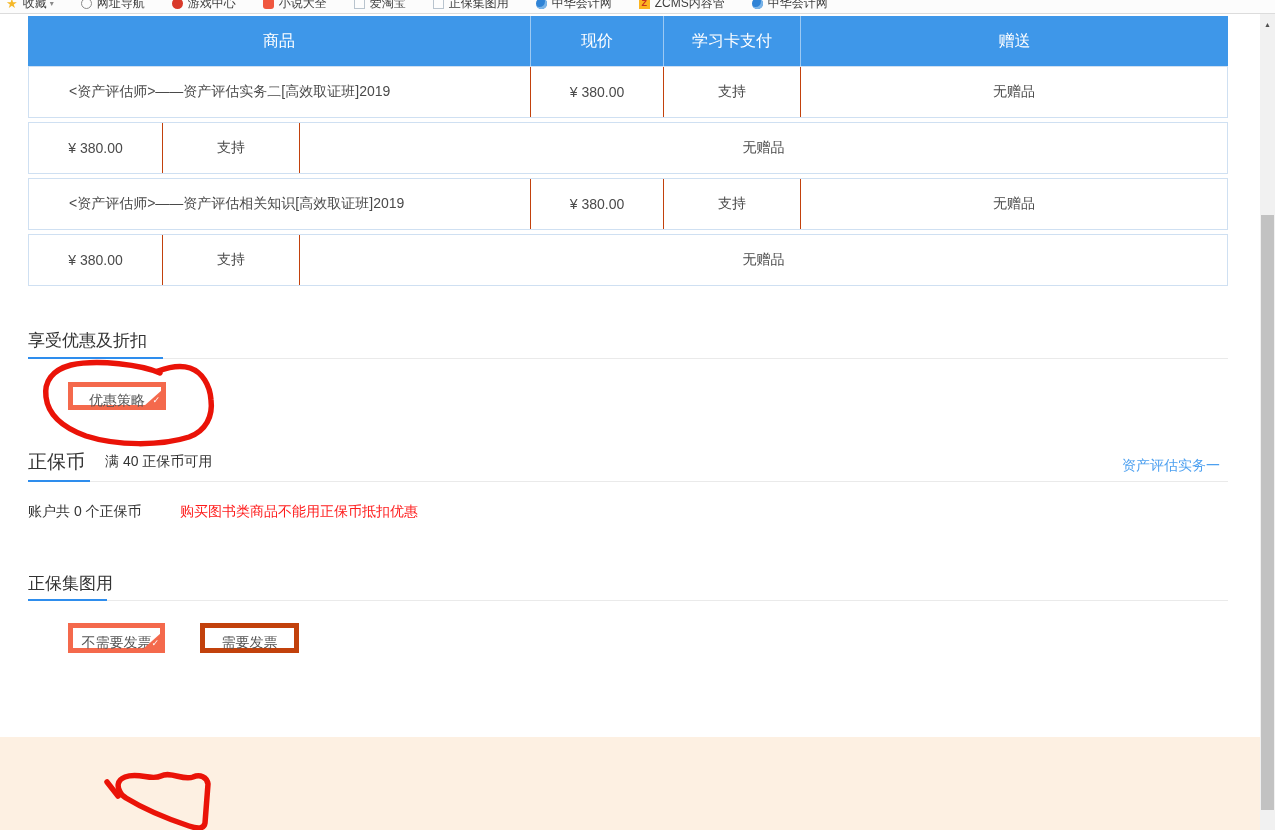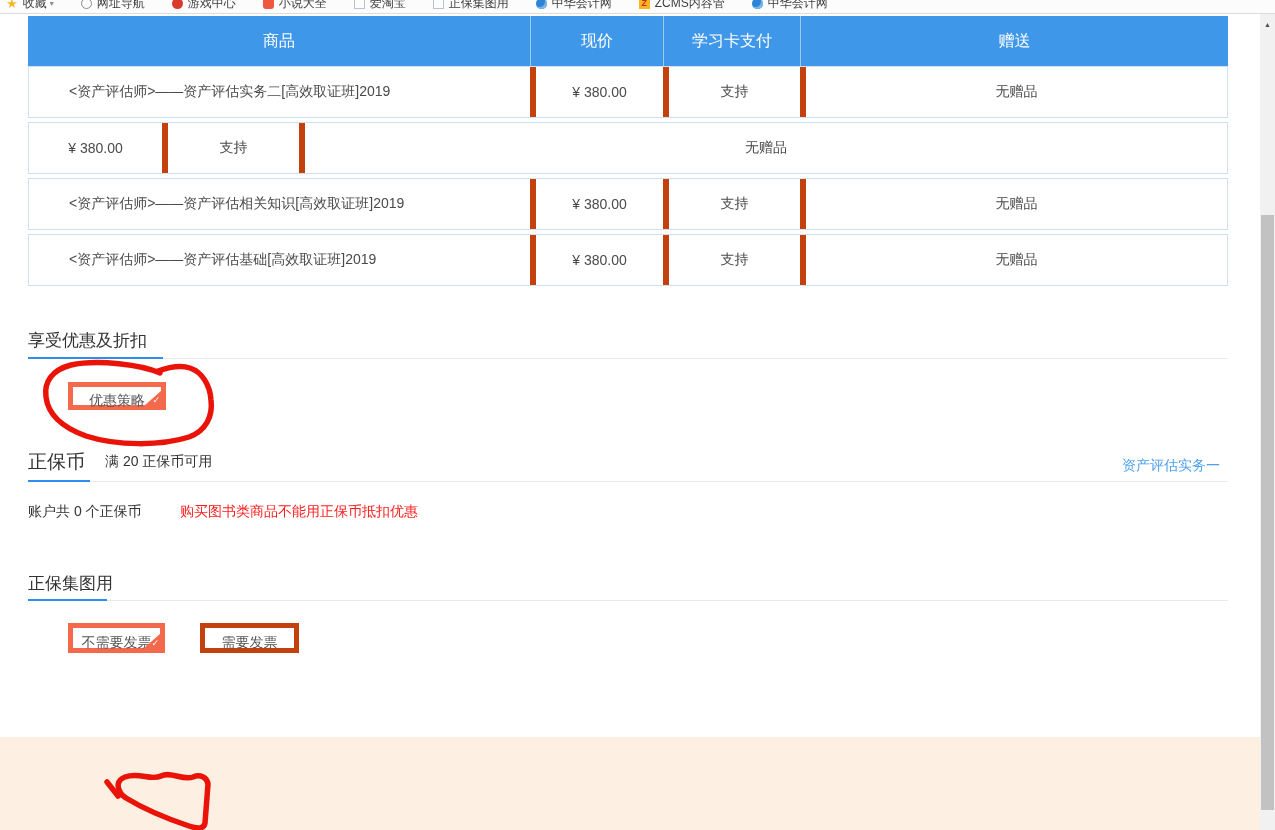--- a/index.html
+++ b/index.html
@@ -29,21 +29,21 @@
 
   
   .thead { left:28px; top:16px; width:1200px; height:50px; background:#3e97e9;
            display:flex; color:#fff; font-size:16px;justify-content:flex-end; }
   .th { display:flex; align-items:center; justify-content:center; }
   .th + .th { border-left:1px solid #9cc9f3; }
   .tbody { left:28px; top:66px; width:1200px; }
   .trow { display:flex; height:52px; margin-bottom:4px; border:1px solid #cfe0f2;
           background:#fff; font-size:14px; color:#4a4a4a; }
   .td { display:flex; align-items:center; justify-content:center; }
-  .td + .td { border-left:6px solid #c2410c;text-align:right; }
+  .td + .td { border-left:1px solid #c2410c;text-align:right; }
   .c-name { width:501px; justify-content:flex-start; padding-left:40px; }
   .c-price { width:133px; }
   .c-card { width:137px; }
   .c-gift { flex:1; }
 
   
   .sec-title { font-size:17px; color:#333; }
   .rule { height:1px; background:#eaeaea; width:1200px; left:28px; }
   .rule-blue { height:2px; background:#2e8ded; }
   .opt { text-align:center; border:5px solid #c2410c; background:#fff; color:#555;
@@ -134,38 +134,37 @@
     <div class="td c-card">支持</div>
     <div class="td c-gift">无赠品</div>
   </div>
   <div class="trow">
     <div class="td c-name">&lt;资产评估师&gt;——资产评估相关知识[高效取证班]2019</div>
     <div class="td c-price">¥ 380.00</div>
     <div class="td c-card">支持</div>
     <div class="td c-gift">无赠品</div>
   </div>
   <div class="trow">
-    <div class="td c-name">&lt;资产评估师&gt;——资产评估基础[高效取证班]2019</div>
     <div class="td c-price">¥ 380.00</div>
     <div class="td c-card">支持</div>
     <div class="td c-gift">无赠品</div>
   </div>
 </div>
 
 <div class="abs sec-title" style="left:28px; top:329px;">享受优惠及折扣</div>
 <div class="abs rule" style="top:358px;"></div>
 <div class="abs rule-blue" style="left:28px; top:357px; width:135px;"></div>
 <div class="abs opt sel" style="left:68px; top:382px; width:98px; height:28px; line-height:26px;">
   <span>优惠策略</span>
   <span class="corner"></span>
   <span class="corner-check">✓</span>
 </div>
 
 <div class="abs" style="left:28px; top:449px; font-size:19px;">正保币</div>
-<div class="abs" style="left:105px; top:453px; font-size:14px;">满 20 正保币可用</div>
+<div class="abs" style="left:105px; top:453px; font-size:14px;">满 40 正保币可用</div>
 <div class="abs link" style="left:1122px; top:457px;">资产评估实务一</div>
 <div class="abs rule" style="top:481px;"></div>
 <div class="abs rule-blue" style="left:28px; top:480px; width:62px;"></div>
 <div class="abs" style="left:28px; top:503px; font-size:14px;">账户共 0 个正保币</div>
 <div class="abs warn" style="left:180px; top:503px;">购买图书类商品不能用正保币抵扣优惠</div>
 
 <div class="abs sec-title" style="left:28px; top:572px;">正保集图用</div>
 <div class="abs rule" style="top:600px;"></div>
 <div class="abs rule-blue" style="left:28px; top:599px; width:79px;"></div>
 <div class="abs opt sel" style="left:68px; top:623px; width:97px; height:30px; line-height:28px;">

